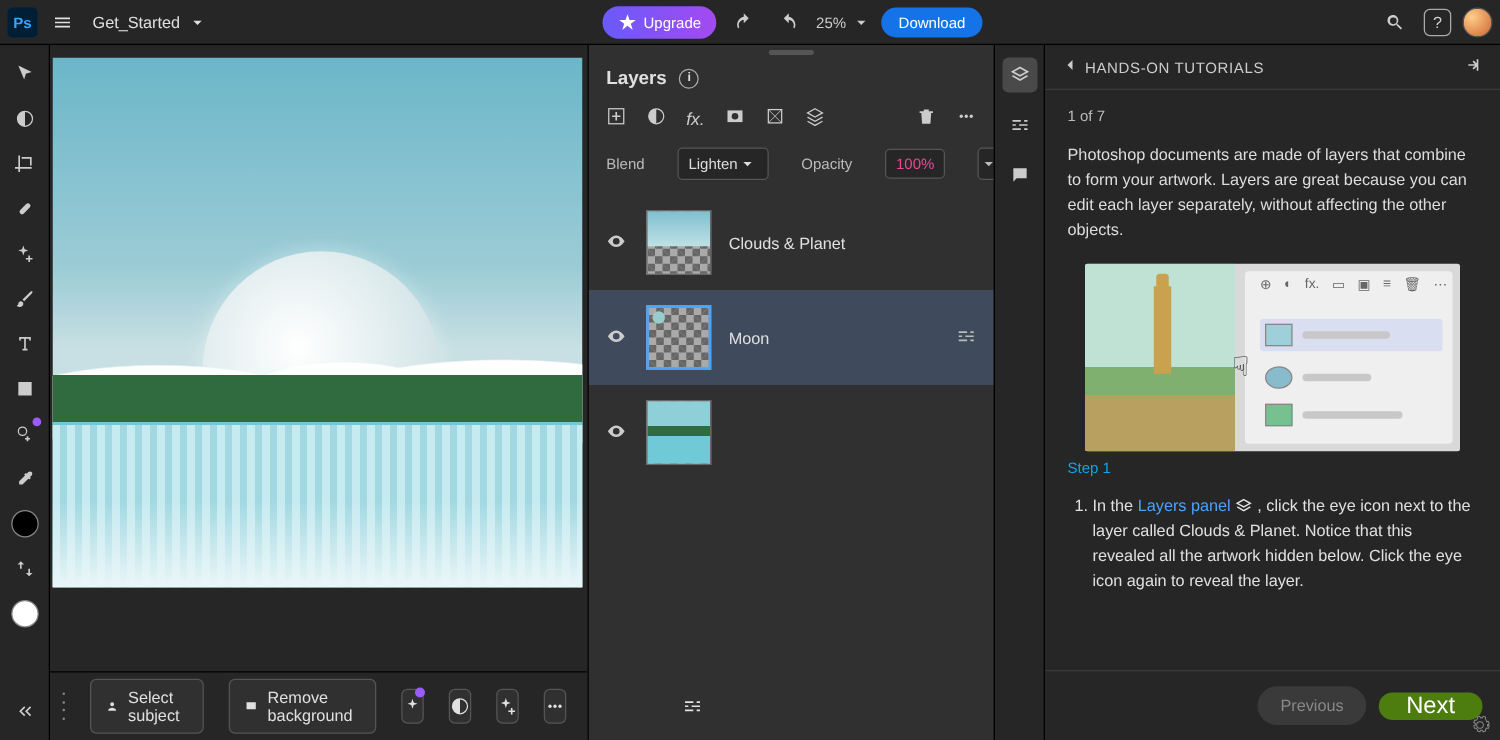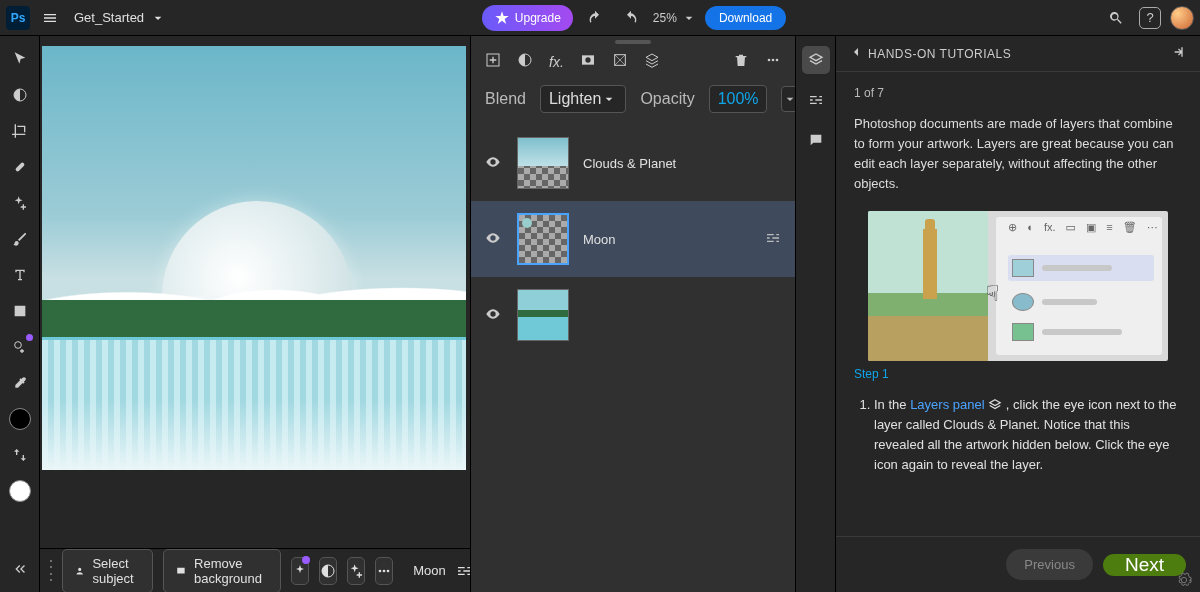--- a/index.html
+++ b/index.html
@@ -33,39 +33,39 @@
 .canvas-area{flex:1;display:flex;align-items:flex-start;justify-content:flex-start;overflow:hidden;padding:10px 0 0 0}
 .canvas-img{width:424px;height:424px;margin-left:2px;position:relative;overflow:hidden}
 .sky{position:absolute;inset:0;background:linear-gradient(#6bb6c9 0%,#9cccd6 40%,#c8e0e3 55%);}
 .moon{position:absolute;left:120px;top:155px;width:190px;height:190px;border-radius:50%;background:radial-gradient(circle at 40% 40%,#fff,#d9e8ea 60%,#bcd3d7);box-shadow:0 0 18px rgba(255,255,255,.4)}
 .clouds{position:absolute;top:190px;left:0;right:0;height:150px;background:radial-gradient(ellipse at 20% 60%,#fff 0 26%,transparent 27%),radial-gradient(ellipse at 55% 55%,#fff 0 24%,transparent 25%),radial-gradient(ellipse at 85% 58%,#fff 0 28%,transparent 29%),radial-gradient(ellipse at 38% 70%,#f1f7f8 0 30%,transparent 31%);}
 .ground{position:absolute;bottom:0;left:0;right:0;height:170px;background:linear-gradient(#2f6b3e 0 22%,#6fc9d6 22% 100%)}
 .falls{position:absolute;bottom:0;left:0;right:0;height:130px;background:repeating-linear-gradient(90deg,#cfeef3 0 6px,#a7dae2 6px 12px);opacity:.9}
 .mist{position:absolute;bottom:0;left:0;right:0;height:70px;background:linear-gradient(transparent,#eaf6f8)}
 
 
-.context-bar{height:44px;background:#262626;border-top:1px solid #000;display:flex;align-items:center;padding:0 10px;gap:10px}
+.context-bar{height:55px;background:#262626;border-top:1px solid #000;display:flex;align-items:center;padding:0 10px;gap:20px}
 .drag-handle{width:6px;height:22px;display:flex;flex-direction:column;justify-content:space-between}
 .drag-handle i{display:block;width:2px;height:2px;background:#888;border-radius:50%}
 .pill-btn{display:flex;align-items:center;gap:8px;border:1px solid #555;background:#303030;padding:6px 12px;border-radius:5px;cursor:pointer;font-size:13px}
 .pill-icon{width:28px;height:28px;display:flex;align-items:center;justify-content:center;cursor:pointer;border-radius:5px;border:1px solid #555;background:#303030;position:relative}
 .pill-icon.badge::after{content:"";position:absolute;top:-2px;right:-2px;width:8px;height:8px;background:#9a5cff;border-radius:50%}
 .vdiv{width:1px;height:22px;background:#555}
 
 
 .layers-panel{width:325px;background:#303030;display:flex;flex-direction:column;border-left:1px solid #000}
 .layers-hdr-drag{height:12px;display:flex;justify-content:center;align-items:center}
 .layers-hdr-drag span{width:36px;height:4px;background:#555;border-radius:2px}
 .layers-title{display:flex;align-items:center;gap:10px;padding:6px 14px 10px;font-size:15px;font-weight:600}
 .info-icon{width:16px;height:16px;border:1.3px solid #aaa;border-radius:50%;display:flex;align-items:center;justify-content:center;font-size:10px}
 .layers-toolbar{display:flex;align-items:center;gap:16px;padding:4px 14px 10px;color:#ccc}
 .layers-toolbar .sp{flex:1}
-.layers-blend{display:flex;align-items:center;gap:14px;padding:4px 14px 12px;font-size:16px;color:#bbb}
+.layers-blend{display:flex;align-items:center;gap:26px;padding:4px 14px 12px;font-size:12px;color:#bbb}
 .select-box{flex:1;background:#262626;border:1px solid #555;border-radius:4px;padding:4px 8px;display:flex;align-items:center;color:#ddd}
-.opacity-box{width:58px;background:#262626;border:1px solid #555;border-radius:4px;padding:4px 8px;color:#0ea5e9;text-align:center}
+.opacity-box{width:58px;background:#262626;border:1px solid #555;border-radius:4px;padding:4px 8px;color:#ec4899;text-align:center}
 .opacity-caret{width:26px;height:26px;border:1px solid #555;border-radius:4px;display:flex;align-items:center;justify-content:center;background:#262626}
 .layers-list{flex:1;overflow:auto}
 .layer-row{display:flex;align-items:center;gap:14px;padding:12px 14px;cursor:pointer}
 .layer-row.selected{background:#3f4b5c}
 .eye{width:18px;color:#ccc}
 .layer-thumb{width:52px;height:52px;border:1px solid #666;background:#222;position:relative;overflow:hidden}
 .layer-row.selected .layer-thumb{border:2px solid #4aa3ff}
 .checker{background-image:linear-gradient(45deg,#666 25%,transparent 25%),linear-gradient(-45deg,#666 25%,transparent 25%),linear-gradient(45deg,transparent 75%,#666 75%),linear-gradient(-45deg,transparent 75%,#666 75%);background-size:12px 12px;background-position:0 0,0 6px,6px -6px,-6px 0;background-color:#aaa}
 .thumb-sky{position:absolute;top:0;left:0;right:0;height:55%;background:linear-gradient(#7fc0cd,#bfe0e6)}
 .thumb-moon{position:absolute;inset:0}
@@ -295,20 +295,24 @@
               <path d="M3 6h10v2H3zm14 0h4v2h-4zM3 11h4v2H3zm8 0h10v2H11zM3 16h10v2H3zm14 0h4v2h-4z"></path>
             </svg>
           </div>
       </div>
     </div>
 
     <div class="layers-panel">
       <div class="layers-hdr-drag">
           <span></span>
         </div>
+      <div class="layers-title">
+        <span>Layers</span>
+        <div class="info-icon">i</div>
+      </div>
       <div class="layers-toolbar">
         <span><svg viewBox="0 0 24 24">
               <rect x="3" y="3" width="18" height="18" fill="none" stroke="currentColor" stroke-width="1.5"></rect>
               <path d="M11 7h2v4h4v2h-4v4h-2v-4H7v-2h4z"></path>
             </svg></span>
         <span><svg viewBox="0 0 24 24">
               <path d="M12 3a9 9 0 100 18V3z"></path>
               <circle cx="12" cy="12" r="9" fill="none" stroke="currentColor" stroke-width="1.5"></circle>
             </svg></span>
         <span style="font-style:italic;font-size:14px">fx.</span>

